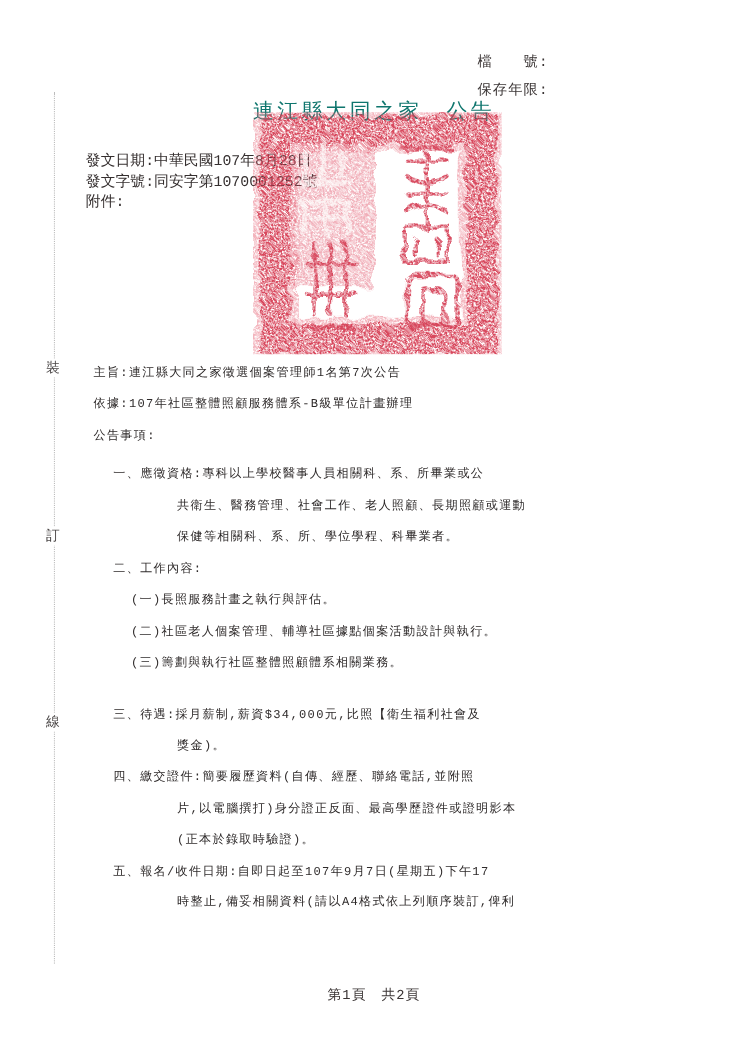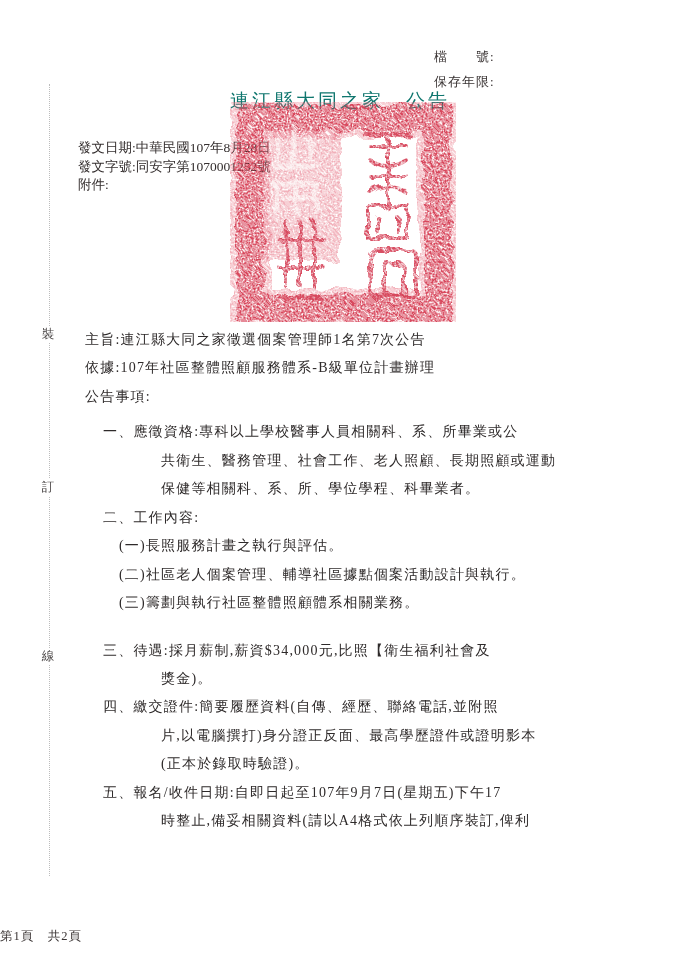--- a/index.html
+++ b/index.html
@@ -1,45 +1,45 @@
 <!DOCTYPE html>
 <html><head>
 <meta charset="utf-8">
 <style>
   html,body{margin:0;padding:0;background:#e8e8e8;}
   .page{
     position:relative;width:680px;height:962px;margin:0 auto;
     background:#ffffff;overflow:hidden;
-    font-family:Liberation Serif, serif;
+    font-family:Liberation Mono, monospace;
     color:#2e2a2a;
   }
   
   .file-block{position:absolute;left:434px;top:44px;font-size:13px;line-height:25px;color:#3a3434;letter-spacing:1px;}
   
   .doc-title{position:absolute;left:0;top:88px;width:100%;text-align:center;font-size:19px;letter-spacing:3px;color:#0f766e;}
   
   .meta-block{position:absolute;left:78px;top:139px;font-size:13.5px;line-height:18.5px;color:#352f2f;}
   
   .binding-line{position:absolute;left:49px;top:84px;height:792px;width:0;border-left:1px dotted #bcbcbc;}
   .bmark{position:absolute;left:37px;width:22px;text-align:center;font-size:12.5px;color:#4a4646;background:#ffffff;}
   .bmark.m0{top:326px;}
   .bmark.m1{top:479px;}
   .bmark.m2{top:648px;}
   
   .stamp{position:absolute;left:230px;top:102px;width:226px;height:220px;pointer-events:none;}
   
-  .doc-body{position:absolute;left:85px;top:326px;width:560px;font-size:14px;line-height:28.45px;letter-spacing:1.2px;}
+  .doc-body{position:absolute;left:85px;top:326px;width:560px;font-size:11px;line-height:28.45px;letter-spacing:1.2px;}
   .bl{white-space:nowrap;}
   .ind-item{margin-left:18px;}
   .ind-cont{margin-left:76px;}
   .ind-sub{margin-left:34px;}
   .gap-lg{margin-top:7px;}
   .gap-sm{margin-top:19px;}
   
-  .page-footer{position:absolute;left:0;top:896px;width:100%;font-size:12.5px;letter-spacing:1px;color:#3a3434;margin-top:32px;}
+  .page-footer{position:absolute;left:0;top:896px;width:100%;text-align:center;font-size:12.5px;letter-spacing:1px;color:#3a3434;}
 </style>
 </head>
 <body>
 
 <div class="page">
 
   <div class="file-block">
     <div>檔　　號:</div>
     <div>保存年限:</div>
   </div>

